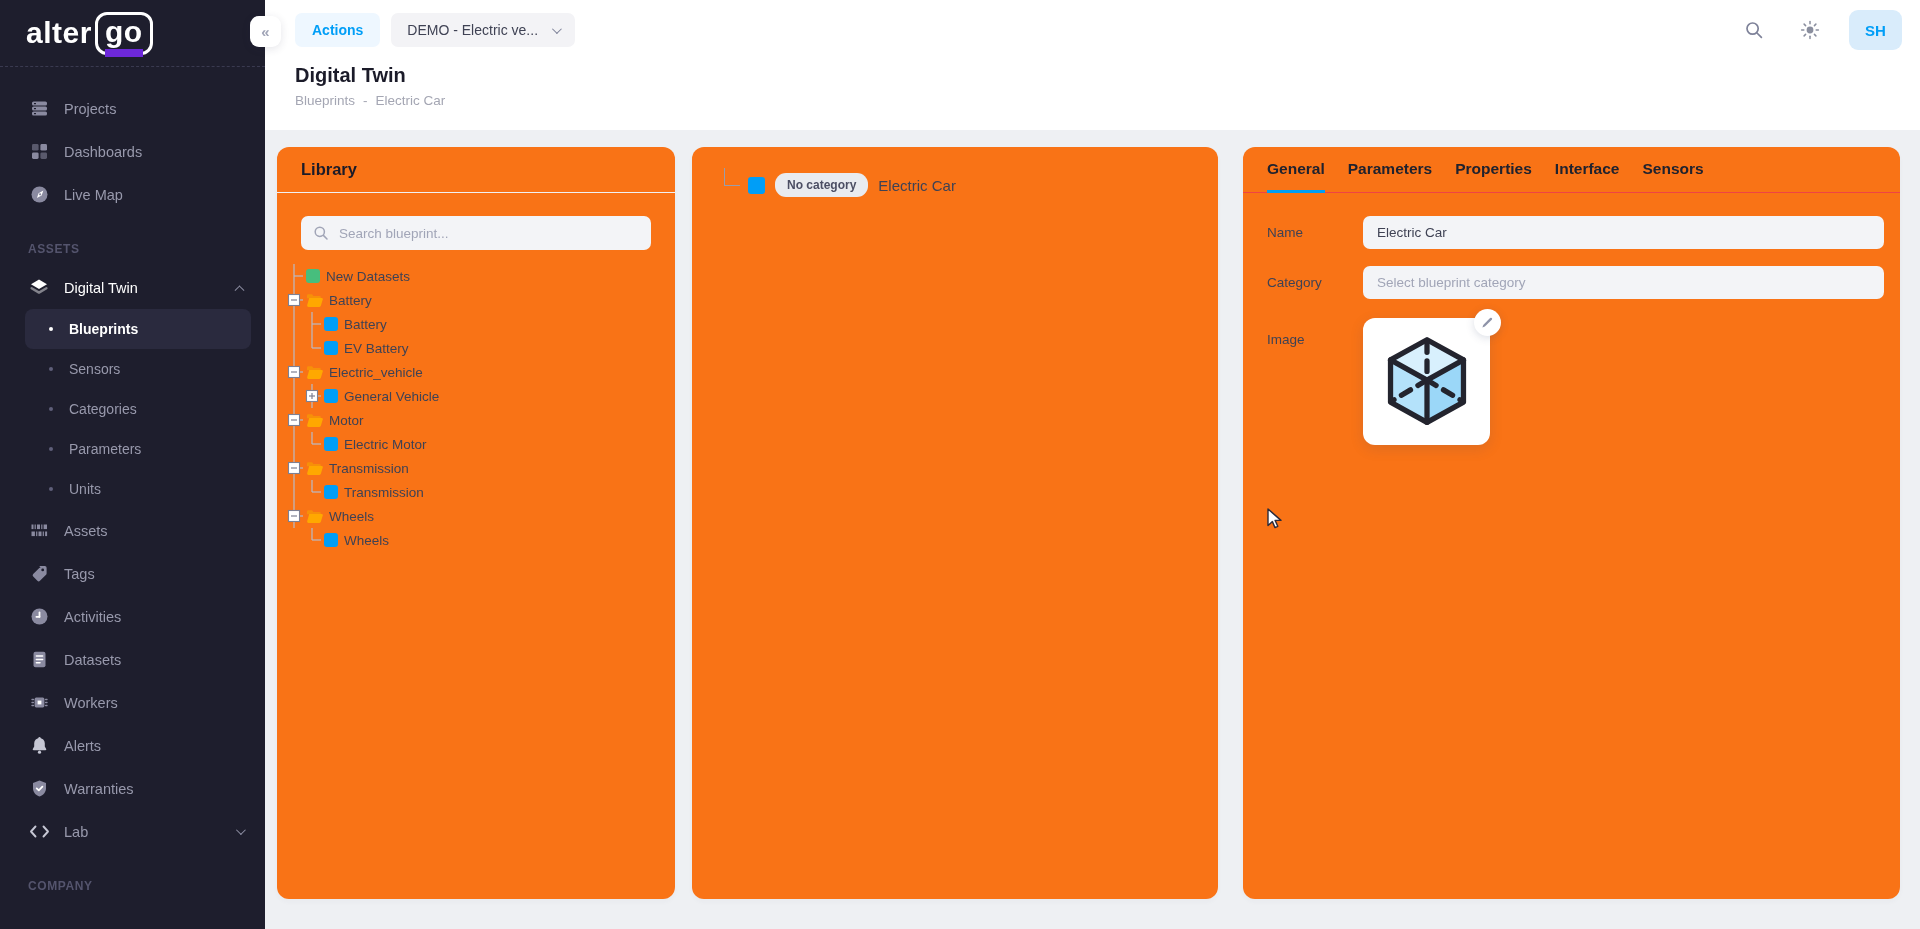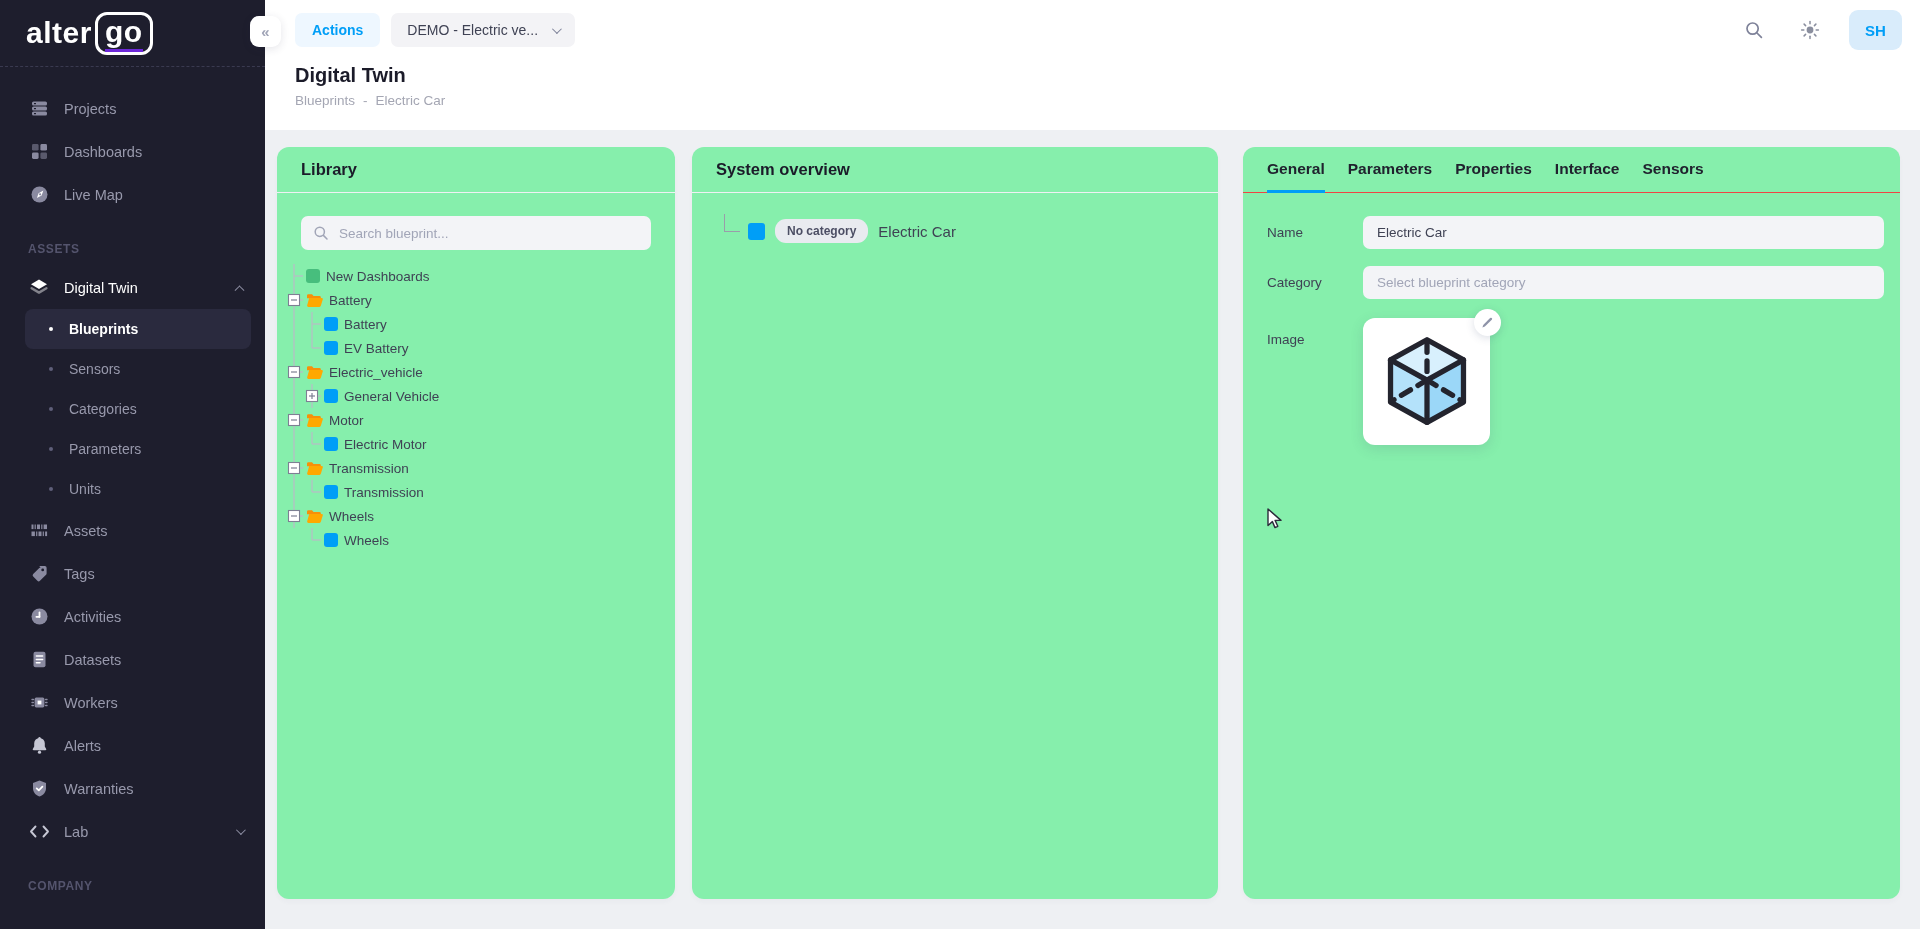--- a/index.html
+++ b/index.html
@@ -4,21 +4,21 @@
 <style>
   * { margin:0; padding:0; box-sizing:border-box; }
   html,body { width:1920px; height:929px; overflow:hidden; font-family:"Liberation Sans", sans-serif; background:#eef0f3; }
   .app { position:relative; width:1920px; height:929px; display:flex; }
 
   
   .sidebar { width:265px; min-width:265px; height:929px; background:#1e1e2d; color:#9899ac; position:relative; z-index:2; }
   .logo-row { height:67px; display:flex; align-items:center; padding-left:26px; border-bottom:1px dashed #3a3a50; }
   .logo { color:#fff; font-size:30px; font-weight:600; letter-spacing:.5px; display:flex; align-items:center; }
   .logo-box { border:3px solid #fff; border-radius:12px; padding:0 7px 3px 7px; margin-left:3px; }
-  .logo-box span { border-bottom:3px solid #6d28d9; padding-bottom:1px; }
+  .logo-box span { border-bottom:8px solid #6d28d9; padding-bottom:1px; }
   .side-nav { padding-top:20px; }
   .side-item { height:43px; display:flex; align-items:center; padding:0 22px 0 28px; font-size:14.5px; color:#9899ac; cursor:pointer; }
   .side-item .ic { width:22px; height:20px; margin-right:14px; display:flex; align-items:center; justify-content:center; flex:none; }
   .side-item.active { color:#fff; }
   .side-item .grow { flex:1; }
   .side-section { height:34px; margin-top:16px; display:flex; align-items:center; padding-left:28px; font-size:12px; font-weight:700; letter-spacing:.6px; color:#54546d; }
   .side-sub { height:40px; margin:0 14px 0 25px; border-radius:8px; display:flex; align-items:center; padding-left:24px; font-size:14px; color:#9899ac; cursor:pointer; }
   .side-sub::before { content:""; width:4px; height:4px; border-radius:50%; background:#5f5f79; margin-right:16px; }
   .side-sub.active { background:#2a2a3e; color:#fff; font-weight:600; }
   .side-sub.active::before { background:#fff; }
@@ -37,21 +37,21 @@
   .btn-scope .chev { border-color:#7e8299; }
   .top-right { margin-left:auto; display:flex; align-items:center; gap:22px; }
   .icon-btn { width:34px; height:34px; border:none; background:transparent; cursor:pointer; display:flex; align-items:center; justify-content:center; }
   .avatar { width:53px; height:40px; border-radius:9px; background:#d9ecfb; color:#009ef7; font-size:15px; font-weight:700; display:flex; align-items:center; justify-content:center; cursor:pointer; }
   .title-block { padding:4px 0 0 30px; }
   .page-title { font-size:20px; font-weight:700; color:#1b1b29; }
   .breadcrumb { margin-top:6px; font-size:13.5px; color:#a4a6b3; display:flex; gap:8px; }
 
   
   .content { flex:1; background:#eef0f3; padding:17px 20px 0 12px; display:flex; }
-  .panel { background:#86efac; border-radius:12px; height:752px; box-shadow:0 3px 5px rgba(56,71,109,.03); }
+  .panel { background:#f97316; border-radius:12px; height:752px; box-shadow:0 3px 5px rgba(56,71,109,.03); }
   .panel-head { height:46px; display:flex; align-items:center; padding:0 24px; border-bottom:1px solid #f0f1f4; }
   .panel-title { font-size:16.5px; font-weight:700; color:#1b1b29; }
   .p-library { width:398px; margin-right:17px; }
   .p-overview { width:526px; margin-right:25px; }
   .p-details { flex:1; }
 
   .search-wrap { margin:23px 24px 0 24px; position:relative; }
   .search-wrap input { width:100%; height:34px; border:none; background:#f3f4f7; border-radius:7px; padding:0 12px 0 38px; font-family:inherit; font-size:13.5px; color:#3f4254; outline:none; }
   .search-wrap input::placeholder { color:#a1a5b7; }
   .search-wrap .mag { position:absolute; left:12px; top:9px; }
@@ -340,21 +340,21 @@
         </div>
         <div class="tree" id="tree">
             <div class="tree-row">
               <svg class="slot" width="18" height="24" viewBox="0 0 18 24">
                 <line x1="9" y1="0" x2="9" y2="24" stroke="#b9bbc7" stroke-width="1.2"></line>
                 <line x1="9" y1="12" x2="18" y2="12" stroke="#b9bbc7" stroke-width="1.2"></line>
               </svg>
               <span class="t-ic">
                 <span class="sq" style="background:#47be7d"></span>
               </span>
-              <span class="t-label">New Dashboards</span>
+              <span class="t-label">New Datasets</span>
             </div>
             <div class="tree-row">
               <svg class="slot" width="18" height="24" viewBox="0 0 18 24">
                 <line x1="9" y1="0" x2="9" y2="24" stroke="#b9bbc7" stroke-width="1.2"></line>
                 <line x1="9" y1="12" x2="18" y2="12" stroke="#b9bbc7" stroke-width="1.2"></line>
                 <rect x="3.5" y="6.5" width="11" height="11" fill="#fff" stroke="#7d8093" stroke-width="1.1"></rect>
                 <line x1="6" y1="12" x2="12" y2="12" stroke="#7d8093" stroke-width="1.2"></line>
               </svg>
               <span class="t-ic">
                 <svg width="17" height="15" viewBox="0 0 17 15">
@@ -500,23 +500,20 @@
               </svg>
               <span class="t-ic">
                 <span class="sq" style="background:#009ef7"></span>
               </span>
               <span class="t-label">Wheels</span>
             </div>
           </div>
       </section>
 
       <section class="panel p-overview">
-        <div class="panel-head">
-          <span class="panel-title">System overview</span>
-        </div>
         <div class="ov-node">
           <span class="elbow"></span>
           <span class="sq" style="background:#009ef7"></span>
           <span class="badge">No category</span>
           <span class="ov-label">Electric Car</span>
         </div>
       </section>
 
       <section class="panel p-details">
         <div class="tabs" id="tabs">

